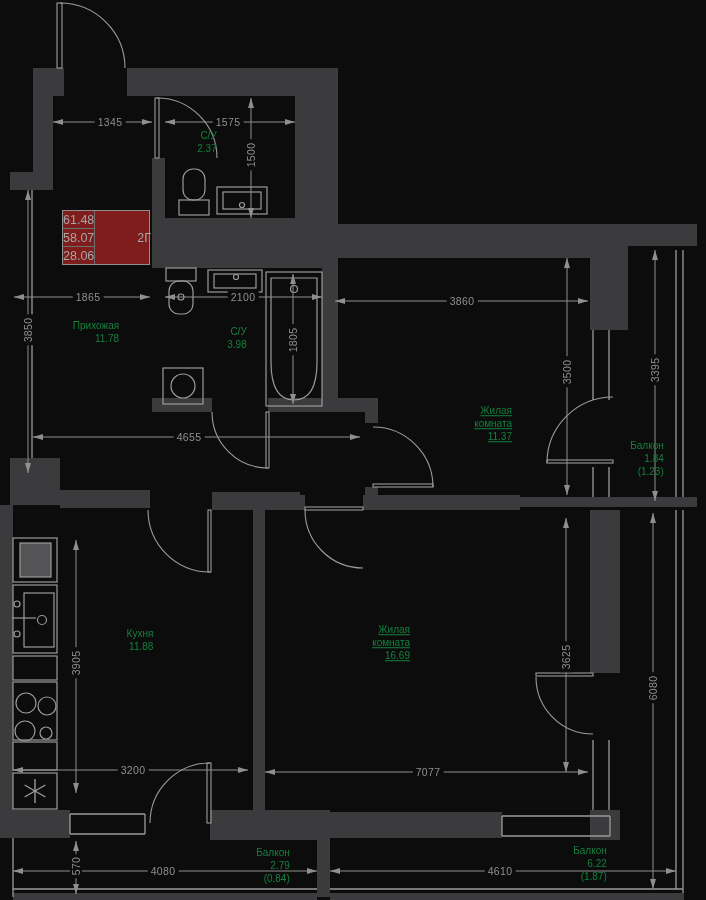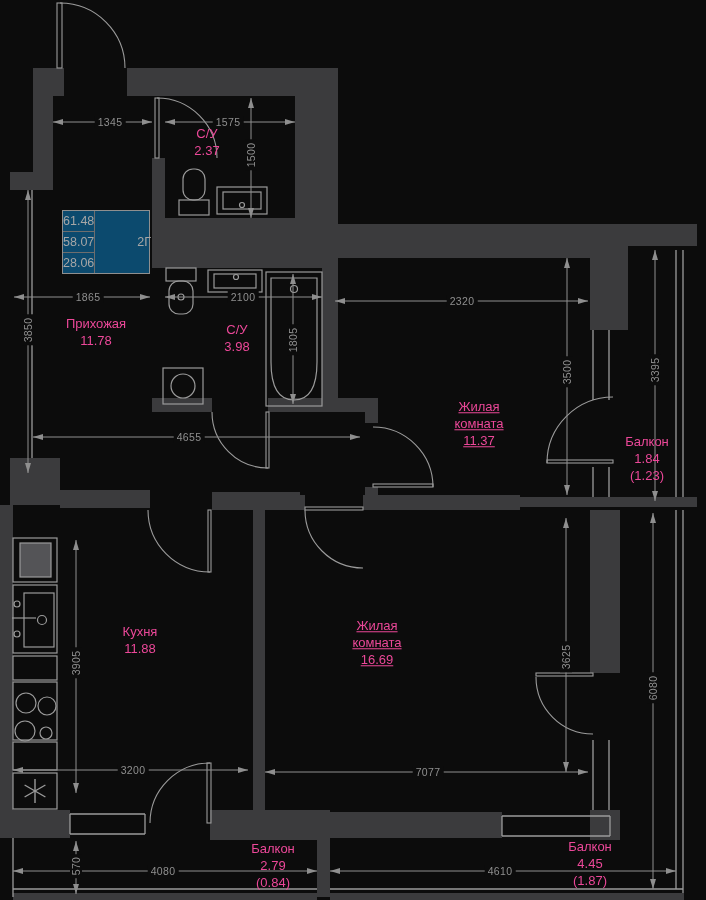--- a/index.html
+++ b/index.html
@@ -2,26 +2,26 @@
 <html><head>
 <meta charset="utf-8">
 <style>
   html,body{margin:0;padding:0;background:#0c0c0c;}
   #stage{position:relative;width:706px;height:900px;background:#0c0c0c;overflow:hidden;
          font-family:"Liberation Sans","DejaVu Sans",sans-serif;}
   #plan-svg{position:absolute;left:0;top:0;}
   .dim{position:absolute;font-size:10.5px;letter-spacing:.3px;color:#8f8f8f;background:#0c0c0c;
        padding:0 3px;transform:translate(-50%,-50%);white-space:nowrap;}
   .dim.v{transform:translate(-50%,-50%) rotate(-90deg);}
-  .room-label{position:absolute;transform:translate(-50%,-50%);text-align:center;color:#ec4899;
-              font-size:13px;line-height:1.32;}
+  .room-label{position:absolute;transform:translate(-50%,-50%);text-align:right;color:#15803d;
+              font-size:10px;line-height:1.32;}
   .room-label span{display:block;}
   .room-label.wrap{width:66px;text-decoration:underline;}
-  .info-box{position:absolute;left:62px;top:210px;width:88px;height:64px;border:1.5px solid #8f8f8f;
-            display:flex;color:#a6a6a6;font-size:12.5px;box-sizing:border-box;background:#0c4a6e;}
+  .info-box{position:absolute;left:62px;top:210px;width:88px;height:55px;border:1.5px solid #8f8f8f;
+            display:flex;color:#a6a6a6;font-size:12.5px;box-sizing:border-box;background:#7f1d1d;}
   .info-left{flex:1;display:flex;flex-direction:column;}
   .info-left div{flex:1;display:flex;align-items:center;justify-content:center;border-bottom:1px solid #6e6e6e;}
   .info-left div:last-child{border-bottom:none;}
   .info-right{width:27px;border-left:1px solid #6e6e6e;display:flex;align-items:center;justify-content:center;padding-left:42px;}
 </style>
 </head>
 <body>
 
 <div id="stage">
 
@@ -241,30 +241,30 @@
     <span>1.84</span>
     <span>(1.23)</span>
   </div>
   <div class="room-label" style="left:273px;top:866px">
     <span>Балкон</span>
     <span>2.79</span>
     <span>(0.84)</span>
   </div>
   <div class="room-label" style="left:590px;top:864px">
     <span>Балкон</span>
-    <span>4.45</span>
+    <span>6.22</span>
     <span>(1.87)</span>
   </div>
 
   <div class="dim" style="left:110px;top:122px">1345</div>
   <div class="dim" style="left:228px;top:122px">1575</div>
   <div class="dim v" style="left:251px;top:155px">1500</div>
   <div class="dim" style="left:88px;top:297px">1865</div>
   <div class="dim" style="left:243px;top:297px">2100</div>
-  <div class="dim" style="left:462px;top:301px">2320</div>
+  <div class="dim" style="left:462px;top:301px">3860</div>
   <div class="dim v" style="left:28px;top:330px">3850</div>
   <div class="dim v" style="left:293px;top:340px">1805</div>
   <div class="dim v" style="left:567px;top:372px">3500</div>
   <div class="dim v" style="left:655px;top:370px">3395</div>
   <div class="dim" style="left:189px;top:437px">4655</div>
   <div class="dim v" style="left:76px;top:663px">3905</div>
   <div class="dim" style="left:133px;top:770px">3200</div>
   <div class="dim" style="left:428px;top:772px">7077</div>
   <div class="dim v" style="left:566px;top:657px">3625</div>
   <div class="dim v" style="left:653px;top:688px">6080</div>

